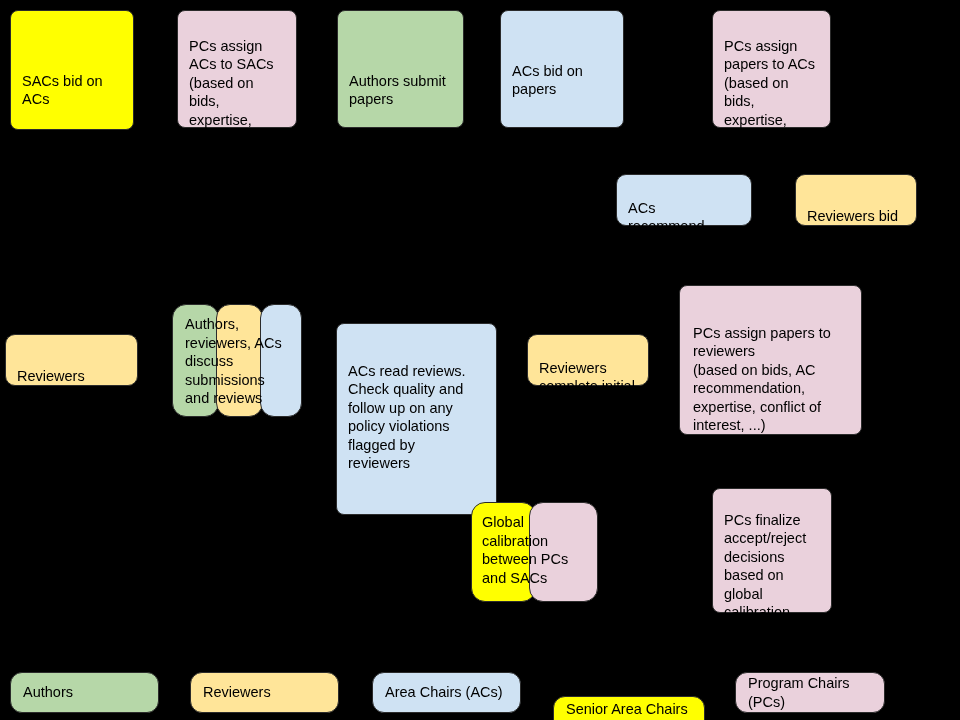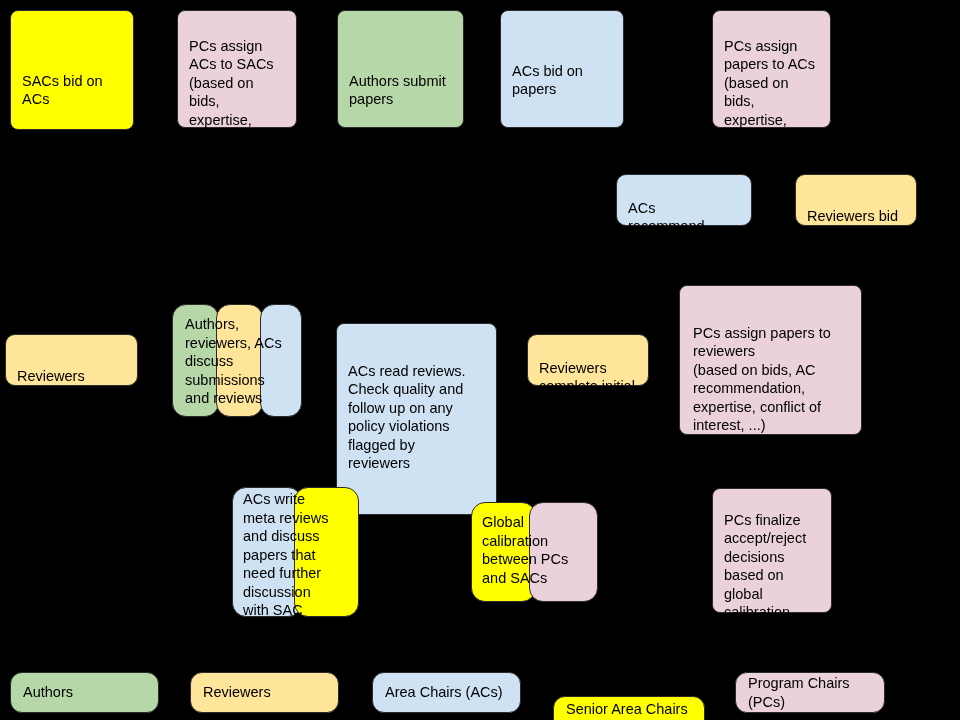--- a/index.html
+++ b/index.html
@@ -156,31 +156,20 @@
 
   <div class="node" style="left:679px; top:285px; width:183px; height:150px; background:#ead1dc; padding-top:19px; padding-left:13px;">
     <span>PCs assign papers to
 reviewers
 (based on bids, AC
 recommendation,
 expertise, conflict of
 interest, ...)</span>
   </div>
 
-  <div class="stack" style="left:232px; top:487px; width:127px; height:130px;">
-    <div class="strip" style="left:0px;  width:70px; background:#cfe2f3;"></div>
-    <div class="strip" style="left:62px; width:65px; background:#ffff00;"></div>
-    <div class="stack-label" style="padding-top:3px; padding-left:11px;">ACs write
-meta reviews
-and discuss
-papers that
-need further
-discussion
-with SAC</div>
-  </div>
 
   <div class="stack" style="left:471px; top:502px; width:127px; height:100px;">
     <div class="strip" style="left:0px;  width:65px; background:#ffff00;"></div>
     <div class="strip" style="left:58px; width:69px; background:#ead1dc;"></div>
     <div class="stack-label" style="padding-top:11px; padding-left:11px;">Global
 calibration
 between PCs
 and SACs</div>
   </div>
 

